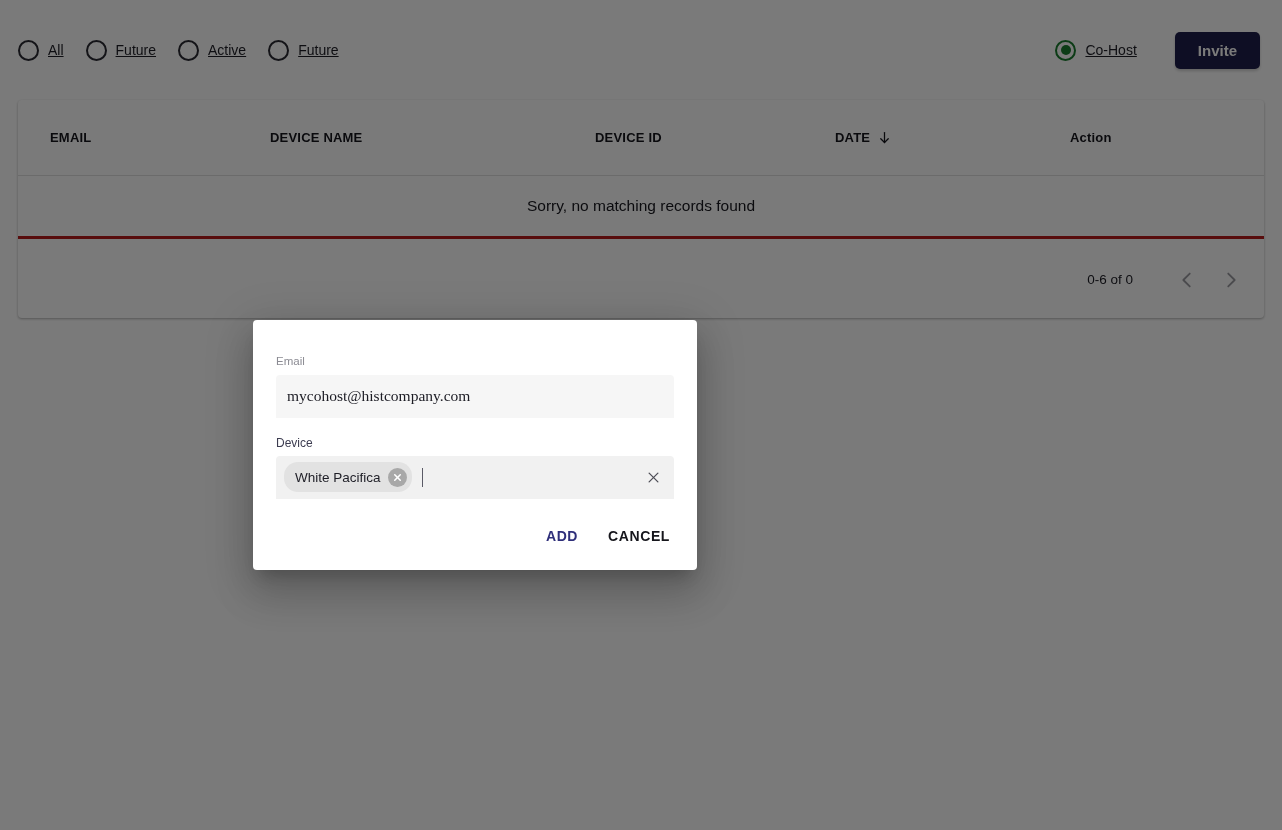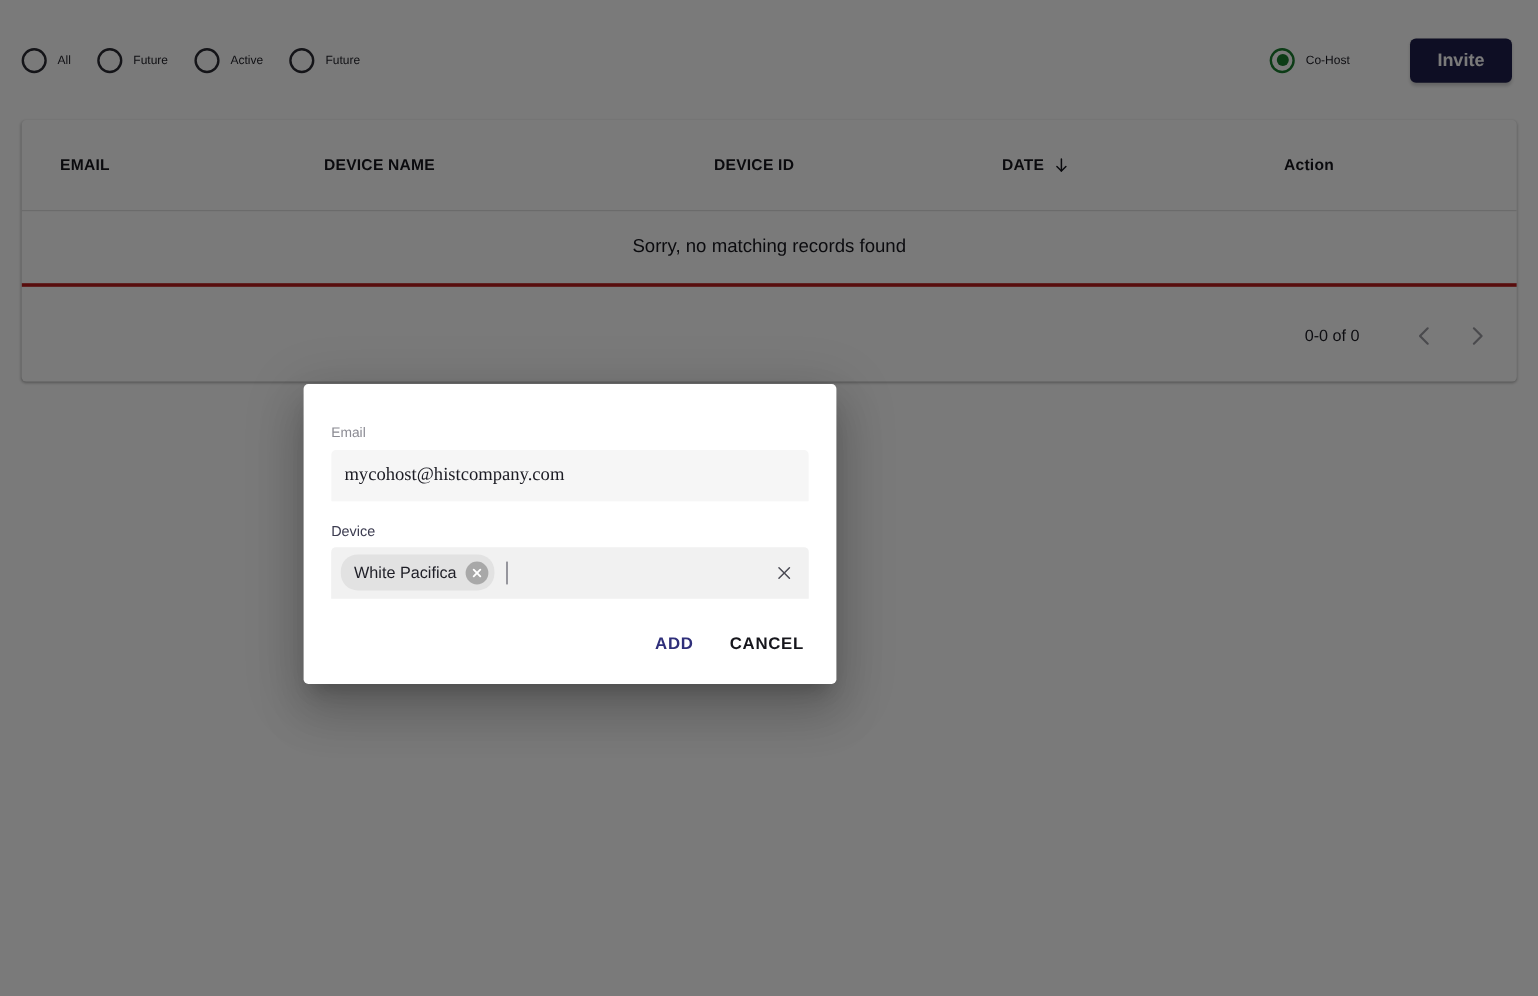--- a/index.html
+++ b/index.html
@@ -58,28 +58,29 @@
   .radio-outer.green {
     border-color: #1b7d2f;
   }
   .radio-dot {
     width: 10px;
     height: 10px;
     border-radius: 50%;
     background: #1b7d2f;
   }
   .radio-label {
-    font-size: 10px;
+    font-size: 14px;
     color: #1f1f27;
     margin-left: 9px;
     white-space: nowrap;
+    text-decoration: underline;
   }
   .spacer { flex: 1 1 auto; }
 
-  .cohost-radio { margin-right: 50px; }
+  .cohost-radio { margin-right: 38px; }
 
   .invite-btn {
     background: #1f1f4b;
     color: #ffffff;
     border: none;
     border-radius: 5px;
     font-family: "Liberation Sans", sans-serif;
     font-size: 15px;
     font-weight: bold;
     padding: 11px 23px;
@@ -348,21 +349,21 @@
         </span>
       </div>
       <div class="th th-action">Action</div>
     </div>
 
     <div class="empty-row">
       <span class="empty-text">Sorry, no matching records found</span>
     </div>
 
     <div class="foot-row">
-      <span class="page-count">0-0 of 0</span>
+      <span class="page-count">0-6 of 0</span>
       <button class="pg-btn">
         <span>
           <svg width="22" height="22" viewBox="0 0 24 24" fill="none" stroke="#9c9ca2" stroke-width="2" stroke-linecap="round" stroke-linejoin="round">
             <polyline points="15,5 8,12 15,19"></polyline>
           </svg>
         </span>
       </button>
       <button class="pg-btn">
         <span>
           <svg width="22" height="22" viewBox="0 0 24 24" fill="none" stroke="#9c9ca2" stroke-width="2" stroke-linecap="round" stroke-linejoin="round">

